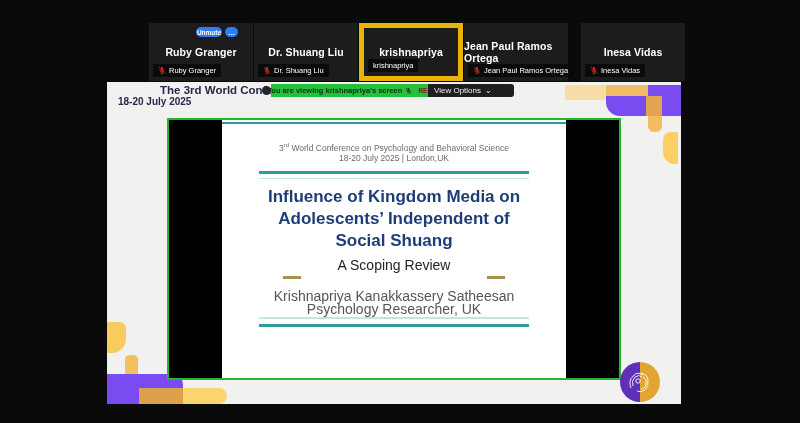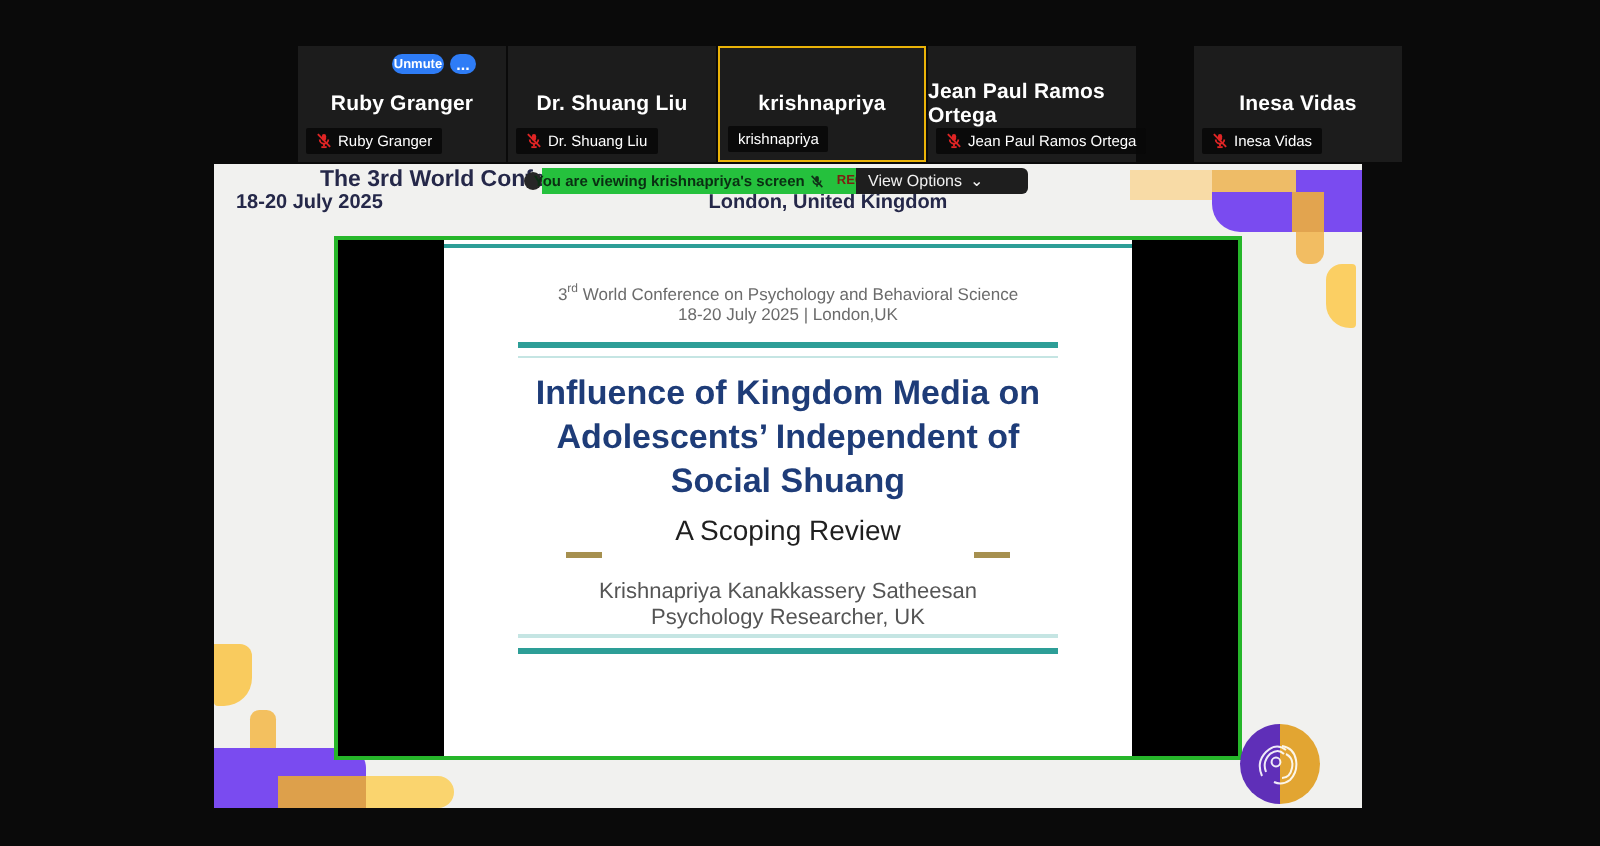--- a/index.html
+++ b/index.html
@@ -2,21 +2,21 @@
 <html><head>
 <meta charset="utf-8">
 <style>
   html,body{margin:0;padding:0;background:#000;}
   .stage{
     position:relative;width:800px;height:423px;background:#0a0a0a;
     overflow:hidden;font-family:"Liberation Sans",sans-serif;
   }
   
   .tile{position:absolute;top:23px;height:58px;width:104px;background:#1c1c1c;margin-left:19px;}
-  .tile.active{border:1px solid #eab308;box-sizing:border-box;}
+  .tile.active{border:5px solid #eab308;box-sizing:border-box;}
   .tile-name{position:absolute;inset:0;display:flex;align-items:center;justify-content:center;
     color:#fff;font-weight:bold;font-size:10.5px;letter-spacing:.1px;}
   .tile-label{position:absolute;left:4px;bottom:4px;display:flex;align-items:center;gap:3px;
     background:rgba(8,8,8,.88);color:#fff;font-size:7.5px;padding:2px 5px;border-radius:1px;white-space:nowrap;}
   .mic-ico{width:8px;height:9px;display:inline-block;}
   .btn-blue{position:absolute;background:#2e7cf6;color:#fff;border:none;border-radius:5px;
     font-size:6.5px;font-weight:bold;display:flex;align-items:center;justify-content:center;
     font-family:"Liberation Sans",sans-serif;padding:0;cursor:pointer;}
   
   .screen{position:absolute;left:107px;top:82px;width:574px;height:322px;background:#f1f1ef;}
@@ -38,21 +38,21 @@
   .conf-block{position:absolute;left:0;top:20px;width:344px;text-align:center;
     font-size:8.5px;line-height:10.5px;color:#6b6b6b;}
   .rule{position:absolute;left:37px;width:270px;}
   .rule.thick{height:3px;background:#2d9e97;}
   .rule.light{height:1.5px;background:#c5e5e3;}
   .slide-title{position:absolute;left:0;top:66px;width:344px;text-align:center;
     color:#1e3c78;font-size:17px;font-weight:bold;line-height:22px;}
   .slide-sub{position:absolute;left:0;top:137px;width:344px;text-align:center;color:#1f1f1f;font-size:14px;}
   .dash{position:absolute;top:156px;width:18px;height:2.5px;background:#a6904f;}
   .author-block{position:absolute;left:0;top:170px;width:344px;text-align:center;
-    color:#555;font-size:11px;line-height:13px;}
+    color:#555;font-size:14px;line-height:13px;}
   
   .decor{position:absolute;}
   
   .logo{position:absolute;left:512px;top:279px;width:42px;height:42px;}
 </style>
 </head>
 <body>
 
 <div class="stage">
 
@@ -110,21 +110,21 @@
               <line x1="6" y1="8.2" x2="6" y2="10"></line>
               <line x1="4" y1="10.6" x2="8" y2="10.6"></line>
               <line x1="1.4" y1="0.8" x2="10.6" y2="10.4"></line>
             </g>
           </svg>
       </span>
       <span>Jean Paul Ramos Ortega</span>
     </div>
   </div>
 
-  <div class="tile" style="left:578px">
+  <div class="tile" style="left:562px">
     <div class="tile-name">Inesa Vidas</div>
     <div class="tile-label">
       <span class="mic-ico">
         <svg viewBox="0 0 12 12" width="8" height="9">
             <g stroke="#e02525" fill="none" stroke-width="1.4">
               <rect x="4.4" y="0.8" width="3.2" height="5.2" rx="1.6" fill="#e02525" stroke="none"></rect>
               <path d="M2.8 4.8a3.2 3.2 0 0 0 6.4 0"></path>
               <line x1="6" y1="8.2" x2="6" y2="10"></line>
               <line x1="4" y1="10.6" x2="8" y2="10.6"></line>
               <line x1="1.4" y1="0.8" x2="10.6" y2="10.4"></line>
@@ -169,21 +169,20 @@
           </svg>
       </span>
       <span class="rec-dot"></span>
       <span class="rec-txt">REC</span>
     </div>
     <button class="view-opts">
       <span>View Options</span>
       <span style="font-size:8px;line-height:6px;">⌄</span>
     </button>
     <div class="hdr-dates">18-20 July 2025</div>
-    <div class="hdr-loc">London, United Kingdom</div>
 
     <div class="slide-frame">
       <div class="slide">
         <div class="slide-topline"></div>
 
         <div class="conf-block">
           <span>3</span><sup style="font-size:6px;">rd</sup><span> World Conference on Psychology and Behavioral Science</span><br>
           <span>18-20 July 2025 | London,UK</span>
         </div>
 

